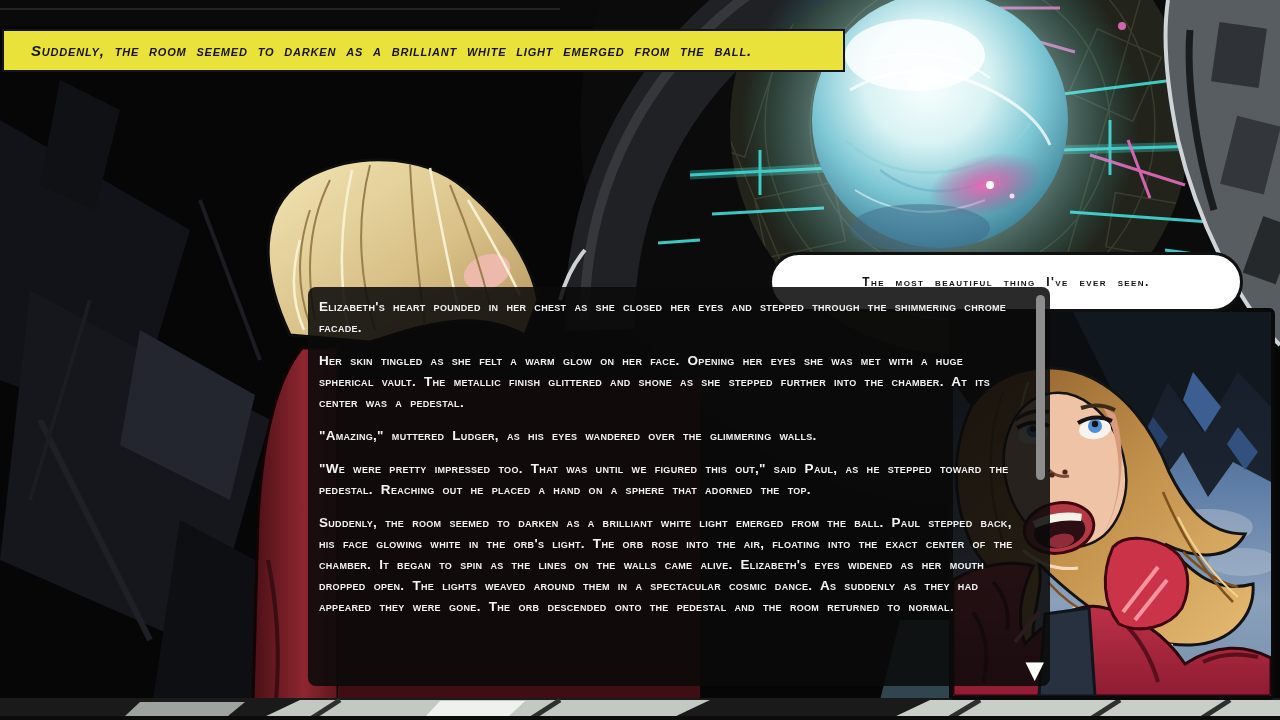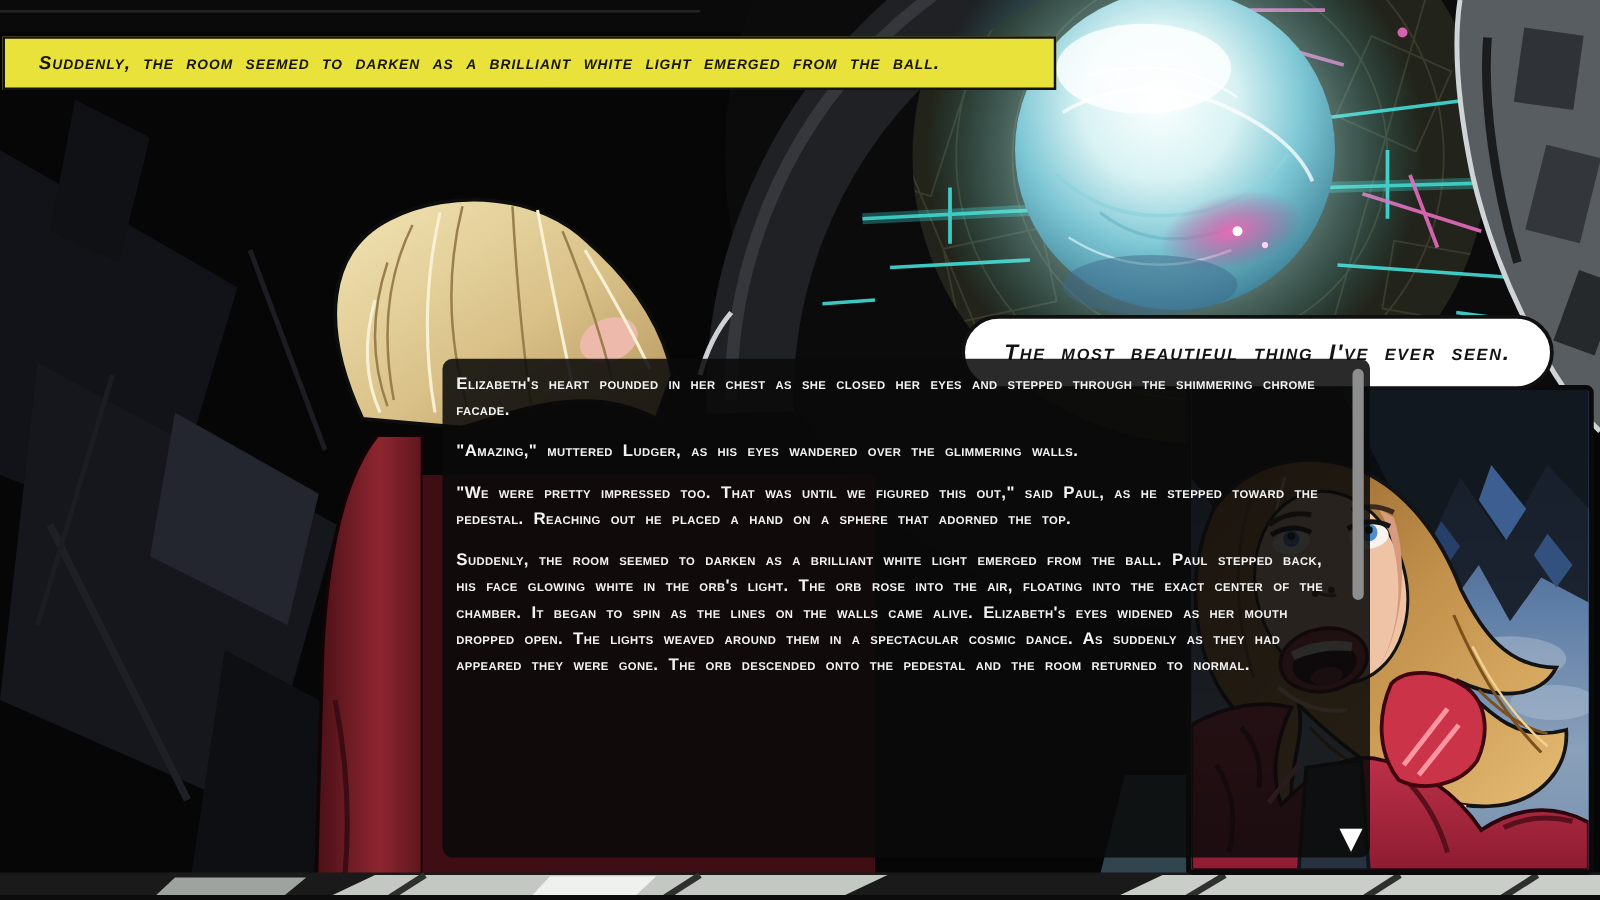--- a/index.html
+++ b/index.html
@@ -16,27 +16,27 @@
   #caption{position:absolute;left:2px;top:29px;width:843px;height:43px;z-index:2;
            box-sizing:border-box;background:#e9e23b;border:2px solid #141414;
            display:flex;align-items:center;padding-left:27px;}
   #caption span{font-style:italic;font-weight:700;font-size:15px;color:#16130a;
                 font-variant:small-caps;letter-spacing:.8px;word-spacing:5px;white-space:nowrap;}
 
   
   #bubble{position:absolute;left:769px;top:252px;width:474px;height:60px;z-index:2;
           box-sizing:border-box;background:#ffffff;border:3px solid #101010;border-radius:30px;
           display:flex;align-items:center;justify-content:center;}
-  #bubble span{font-style:italic;font-weight:700;font-size:18px;color:#141414;
+  #bubble span{font-weight:700;font-size:12px;color:#141414;
                font-variant:small-caps;letter-spacing:1.4px;word-spacing:6px;white-space:nowrap;}
 
   
   #story-panel{position:absolute;left:308px;top:287px;width:742px;height:399px;z-index:3;
                box-sizing:border-box;background:rgba(10,10,10,0.87);border-radius:8px;
-               padding:9px 34px 10px 11px;overflow:hidden;margin-left:46px;}
+               padding:9px 34px 10px 11px;overflow:hidden;}
   .story-p{margin:0 0 12px 0;font-weight:700;font-size:13.5px;line-height:21px;color:#f3f3f3;
            font-variant:small-caps;letter-spacing:.3px;word-spacing:4px;text-align:left;}
   #scroll-thumb{position:absolute;right:5px;top:8px;width:9px;height:185px;
                 background:#8d8d8d;border-radius:5px;}
   #continue-ind{position:absolute;right:6px;bottom:4px;font-family:"DejaVu Sans",sans-serif;
                 font-size:24px;line-height:24px;color:#ffffff;cursor:pointer;}
 </style>
 </head>
 <body>
 
@@ -297,20 +297,21 @@
     <span>The most beautiful thing I've ever seen.</span>
   </div>
 
   <div id="caption">
     <span>Suddenly, the room seemed to darken as a brilliant white light emerged from the ball.</span>
   </div>
 
   <div id="story-panel">
     <div>
         <p class="story-p">Elizabeth's heart pounded in her chest as she closed her eyes and stepped through the shimmering chrome facade.</p>
+        <p class="story-p">Her skin tingled as she felt a warm glow on her face. Opening her eyes she was met with a huge spherical vault. The metallic finish glittered and shone as she stepped further into the chamber. At its center was a pedestal.</p>
         <p class="story-p">"Amazing," muttered Ludger, as his eyes wandered over the glimmering walls.</p>
         <p class="story-p">"We were pretty impressed too. That was until we figured this out," said Paul, as he stepped toward the pedestal. Reaching out he placed a hand on a sphere that adorned the top.</p>
         <p class="story-p">Suddenly, the room seemed to darken as a brilliant white light emerged from the ball. Paul stepped back, his face glowing white in the orb's light. The orb rose into the air, floating into the exact center of the chamber. It began to spin as the lines on the walls came alive. Elizabeth's eyes widened as her mouth dropped open. The lights weaved around them in a spectacular cosmic dance. As suddenly as they had appeared they were gone. The orb descended onto the pedestal and the room returned to normal.</p>
       </div>
     <div id="scroll-thumb"></div>
     <div id="continue-ind">▼</div>
   </div>
 
 </div>
 

